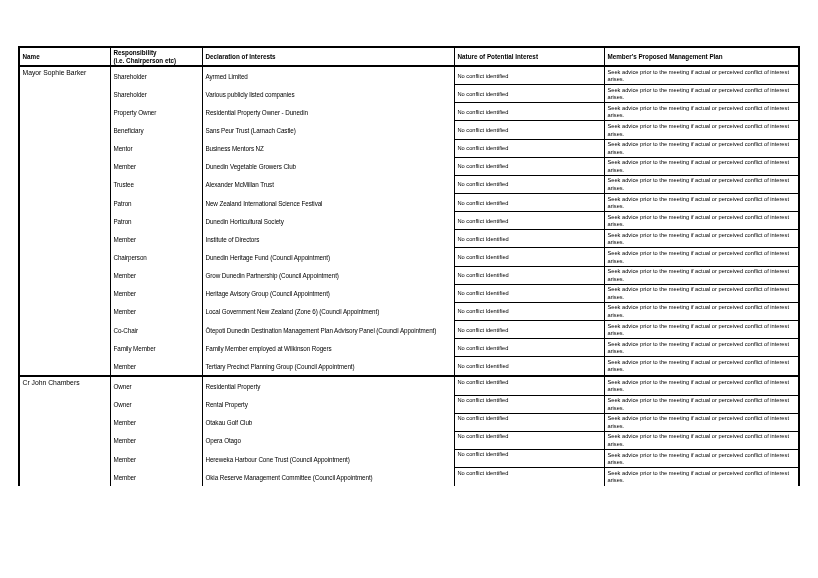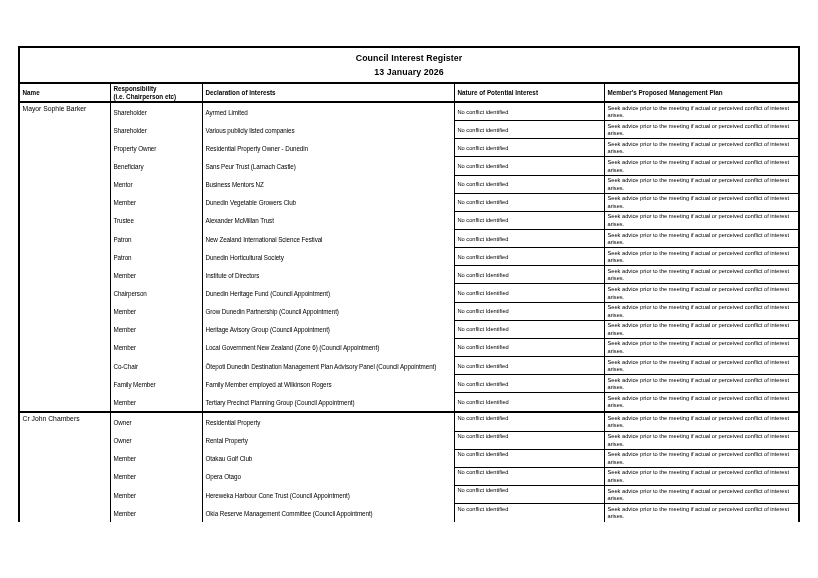--- a/index.html
+++ b/index.html
@@ -105,24 +105,20 @@
     line-height: 7.5px;
     padding: 1.6px 4px 0 2.5px;
   }
 </style>
 </head>
 <body>
 
 <div class="page">
   <div class="table-wrap">
 
-    <div class="title-block">
-      <div class="t1">Council Interest Register</div>
-      <div class="t2">13 January 2026</div>
-    </div>
 
     <div class="header-row">
       <div class="hcell w-name">
         <span>Name</span>
       </div>
       <div class="hcell w-resp">
         <span>Responsibility</span>
         <span>(i.e. Chairperson etc)</span>
       </div>
       <div class="hcell w-decl">

